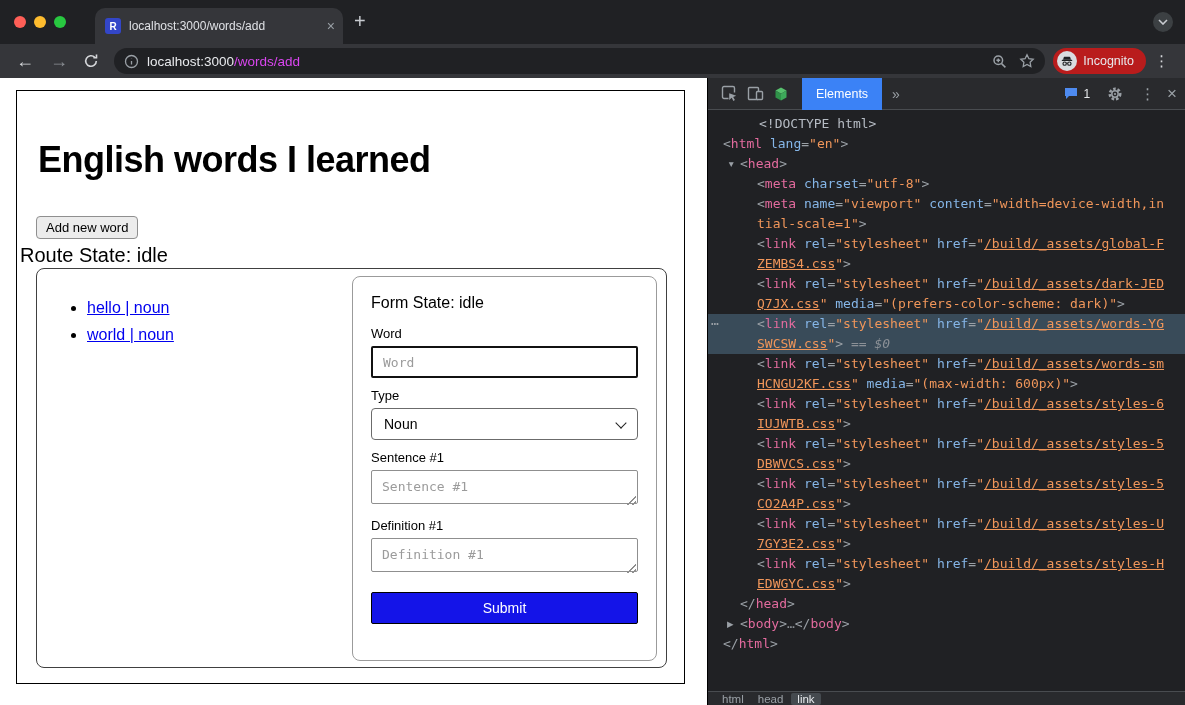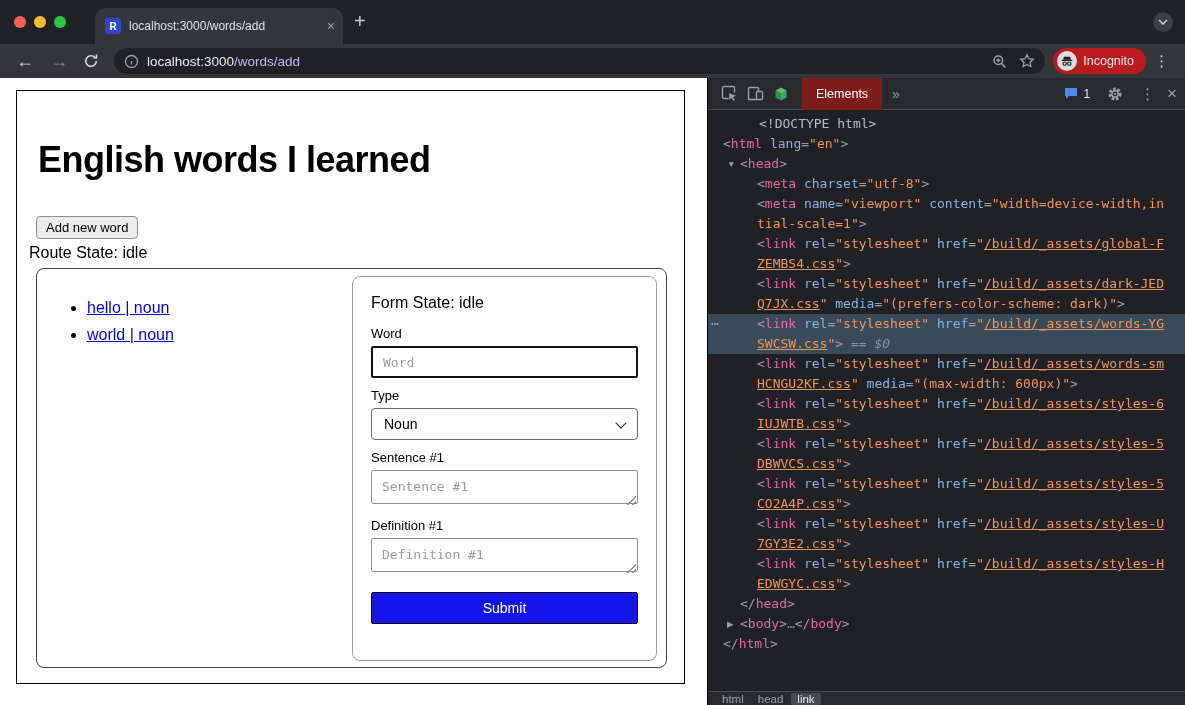--- a/index.html
+++ b/index.html
@@ -23,37 +23,37 @@
 
   
   .navbar{position:absolute;left:0;top:44px;width:100%;height:34px;background:#35363a;
           display:flex;align-items:center;padding:0 8px;box-sizing:border-box;}
   .nav-arrow{color:#d5d7da;font-size:18px;margin:0 8px;line-height:34px;}
   .nav-arrow.fwd{color:#8b8f94;}
   .nav-icon{display:flex;align-items:center;margin:0 7px;}
   .omnibox{flex:1;height:26px;background:#202124;border-radius:13px;display:flex;align-items:center;
            padding:0 10px;margin:0 8px;font-size:13.5px;min-width:0;}
   .url-host{color:#e8eaed;margin-left:8px;white-space:nowrap;}
-  .url-path{color:#c4b5fd;white-space:nowrap;}
+  .url-path{color:#d946ef;white-space:nowrap;}
   .omni-spacer{flex:1;}
   .omni-icon{display:flex;align-items:center;margin-left:12px;}
   .incognito-chip{height:26px;border-radius:13px;background:#b91c1c;display:flex;align-items:center;
                   padding:0 12px 0 4px;gap:6px;flex:none;}
   .incog-circle{width:20px;height:20px;border-radius:50%;background:#dadce0;display:flex;
                 align-items:center;justify-content:center;}
   .incognito-label{color:#e8eaed;font-size:12.5px;}
   .kebab{color:#d5d7da;font-size:15px;margin:0 8px;}
 
   
   .page{position:absolute;left:0;top:78px;width:707px;height:627px;background:#fff;color:#000;}
   .app-frame{position:absolute;left:16px;top:12px;width:667px;height:592px;border:1px solid #000;background:#fff;}
   .page-title{position:absolute;left:19px;top:46px;margin:2px;font-size:36px;font-weight:bold;letter-spacing:-.5px;}
   .add-word-button{position:absolute;left:19px;top:125px;font-size:13px;padding:3px 9px;background:#ececec;
                    border:1px solid #8f8f8f;border-radius:4px;font-family:inherit;color:#000;}
-  .route-state{position:absolute;left:12px;top:153px;font-size:16px;}
+  .route-state{position:absolute;left:3px;top:153px;font-size:20px;}
   .outer-card{position:absolute;left:19px;top:177px;width:629px;height:398px;border:1px solid #404040;border-radius:8px;}
   .word-list{position:absolute;left:24px;top:30px;margin:0;padding-left:26px;font-size:16px;}
   .word-list li{margin-bottom:9px;}
   .word-list a{color:#0000ee;text-decoration:underline;}
   .form-card{position:absolute;left:315px;top:7px;width:305px;height:385px;border:1px solid #9b9b9b;
              border-radius:8px;box-sizing:border-box;padding:17px 18px;}
   .form-state{font-size:16px;margin:0 0 14px;}
   .field-label{display:block;font-size:13px;margin:10px 0 5px;color:#000;}
   .text-input{width:100%;box-sizing:border-box;height:32px;border:2px solid #111;border-radius:2px;
               padding:0 10px;font-family:"DejaVu Sans Mono",monospace;font-size:13px;background:#fff;}
@@ -72,21 +72,21 @@
                clip-path:polygon(100% 0,100% 100%,0 100%);}
   .submit-button{width:100%;height:32px;margin-top:16px;background:#1414e8;color:#fff;font-size:14px;
                border:1px solid #000;border-radius:2px;font-family:inherit;}
 
   
   .devtools{position:absolute;left:707px;top:78px;width:478px;height:627px;background:#202124;
             border-left:1px solid #000;box-sizing:border-box;overflow:hidden;}
   .dt-toolbar{height:32px;background:#292a2d;border-bottom:1px solid #494c50;display:flex;
               align-items:center;padding:0 8px;box-sizing:border-box;}
   .dt-icon{display:flex;align-items:center;justify-content:center;width:26px;height:26px;flex:none;}
-  .dt-tab{height:32px;display:flex;align-items:center;padding:0 14px;background:#7f1d1d;color:#fff;
+  .dt-tab{height:32px;display:flex;align-items:center;padding:0 14px;background:#3b82f6;color:#fff;
           font-size:12.5px;margin-left:8px;flex:none;}
   .dt-more{color:#9aa0a6;font-size:14px;margin:0 10px;flex:none;}
   .dt-right{margin-left:auto;display:flex;align-items:center;gap:12px;}
   .issues{display:flex;align-items:center;gap:5px;color:#e8eaed;font-size:12px;}
   .dt-kebab{color:#9aa0a6;font-size:15px;}
   .dt-close{color:#9aa0a6;font-size:17px;line-height:17px;}
   .dt-code{position:absolute;top:32px;left:0;right:0;bottom:14px;overflow:hidden;
            font-family:"DejaVu Sans Mono",monospace;font-size:13px;padding-top:4px;}
   .code-line{height:20px;line-height:20px;white-space:pre;position:relative;color:#e8eaed;}
   .code-line.selected{background:#394b59;}

